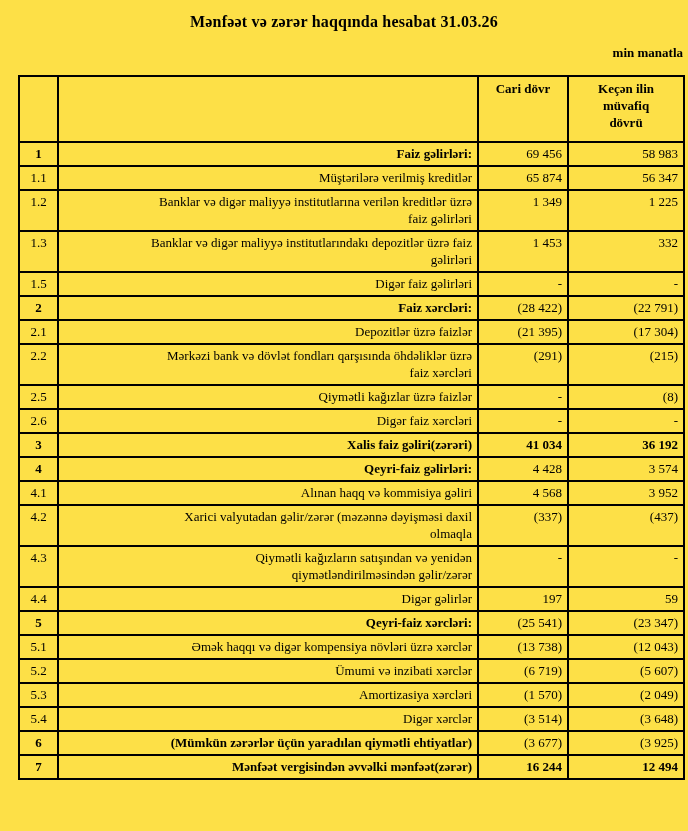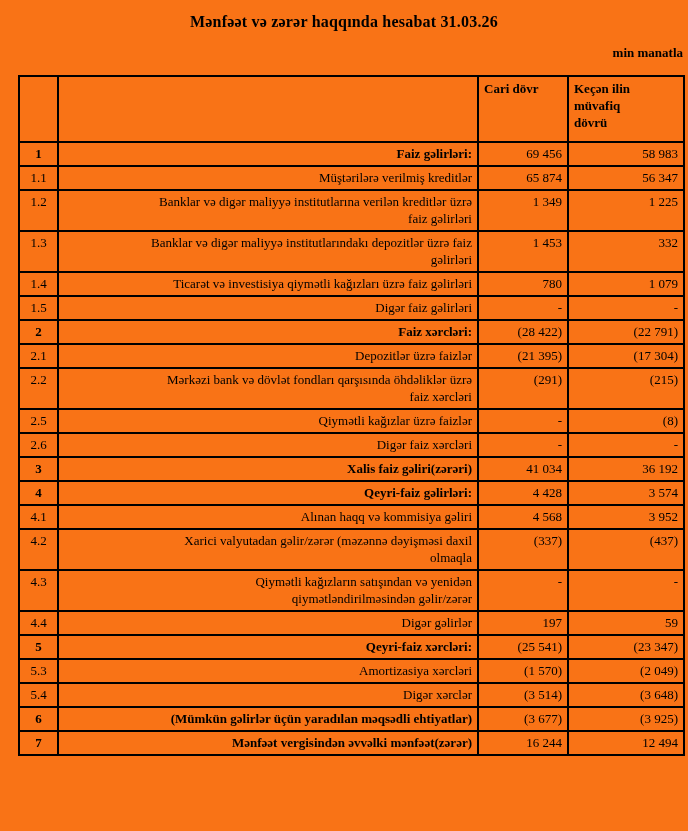--- a/index.html
+++ b/index.html
@@ -6,21 +6,21 @@
     margin: 0;
     padding: 0;
     background: #ffffff;
     color: #000000;
     font-family: "Liberation Serif", "DejaVu Serif", serif;
   }
   .page {
     position: relative;
     width: 688px;
     height: 831px;
-    background: #f97316;
+    background: #fde047;
     overflow: hidden;
   }
   .report-title {
     padding-top: 13px;
     text-align: center;
     font-size: 16px;
     font-weight: bold;
     letter-spacing: 0.2px;
   }
   .unit-note {
@@ -45,40 +45,40 @@
   table.pnl th, table.pnl td {
     border: 2px solid #000000;
     font-size: 13px;
     line-height: 17px;
     vertical-align: top;
     padding: 2px 5px 3px 5px;
     overflow: hidden;
   }
   table.pnl thead th {
     height: 58px;
-    text-align: left;
+    text-align: center;
     font-weight: bold;
     white-space: pre-line;
     padding-top: 3px;
   }
   td.cell-num {
     text-align: center;
     white-space: nowrap;
   }
   td.cell-label {
     text-align: right;
     white-space: pre-line;
   }
   td.cell-val {
     text-align: right;
     white-space: nowrap;
   }
   tr.bold-label td.cell-num,
   tr.bold-label td.cell-label { font-weight: bold; }
-  tr.bold-values td.cell-val  { font-weight: normal; margin-left: 48px; }
+  tr.bold-values td.cell-val  { font-weight: bold; margin-left: 48px; }
 </style>
 </head>
 <body>
 
 <div class="page">
   <div class="report-title">Mənfəət və zərər haqqında hesabat 31.03.26</div>
   <div class="unit-note">min manatla</div>
 
   <table class="pnl">
     <colgroup>
@@ -118,26 +118,20 @@
           <td class="cell-val">1 225</td>
         </tr>
         <tr>
           <td class="cell-num">1.3</td>
           <td class="cell-label">Banklar və digər maliyyə institutlarındakı depozitlər üzrə faiz
 gəlirləri</td>
           <td class="cell-val">1 453</td>
           <td class="cell-val">332</td>
         </tr>
         <tr>
-          <td class="cell-num">1.4</td>
-          <td class="cell-label">Ticarət və investisiya qiymətli kağızları üzrə faiz gəlirləri</td>
-          <td class="cell-val">780</td>
-          <td class="cell-val">1 079</td>
-        </tr>
-        <tr>
           <td class="cell-num">1.5</td>
           <td class="cell-label">Digər faiz gəlirləri</td>
           <td class="cell-val">-</td>
           <td class="cell-val">-</td>
         </tr>
         <tr class="bold-label">
           <td class="cell-num">2</td>
           <td class="cell-label">Faiz xərcləri:</td>
           <td class="cell-val">(28 422)</td>
           <td class="cell-val">(22 791)</td>
@@ -205,34 +199,46 @@
           <td class="cell-val">197</td>
           <td class="cell-val">59</td>
         </tr>
         <tr class="bold-label">
           <td class="cell-num">5</td>
           <td class="cell-label">Qeyri-faiz xərcləri:</td>
           <td class="cell-val">(25 541)</td>
           <td class="cell-val">(23 347)</td>
         </tr>
         <tr>
+          <td class="cell-num">5.1</td>
+          <td class="cell-label">Əmək haqqı və digər kompensiya növləri üzrə xərclər</td>
+          <td class="cell-val">(13 738)</td>
+          <td class="cell-val">(12 043)</td>
+        </tr>
+        <tr>
+          <td class="cell-num">5.2</td>
+          <td class="cell-label">Ümumi və inzibati xərclər</td>
+          <td class="cell-val">(6 719)</td>
+          <td class="cell-val">(5 607)</td>
+        </tr>
+        <tr>
           <td class="cell-num">5.3</td>
           <td class="cell-label">Amortizasiya xərcləri</td>
           <td class="cell-val">(1 570)</td>
           <td class="cell-val">(2 049)</td>
         </tr>
         <tr>
           <td class="cell-num">5.4</td>
           <td class="cell-label">Digər xərclər</td>
           <td class="cell-val">(3 514)</td>
           <td class="cell-val">(3 648)</td>
         </tr>
         <tr class="bold-label">
           <td class="cell-num">6</td>
-          <td class="cell-label">(Mümkün gəlirlər üçün yaradılan məqsədli ehtiyatlar)</td>
+          <td class="cell-label">(Mümkün zərərlər üçün yaradılan qiymətli ehtiyatlar)</td>
           <td class="cell-val">(3 677)</td>
           <td class="cell-val">(3 925)</td>
         </tr>
         <tr class="bold-label bold-values">
           <td class="cell-num">7</td>
           <td class="cell-label">Mənfəət vergisindən əvvəlki mənfəət(zərər)</td>
           <td class="cell-val">16 244</td>
           <td class="cell-val">12 494</td>
         </tr>
       </tbody>

